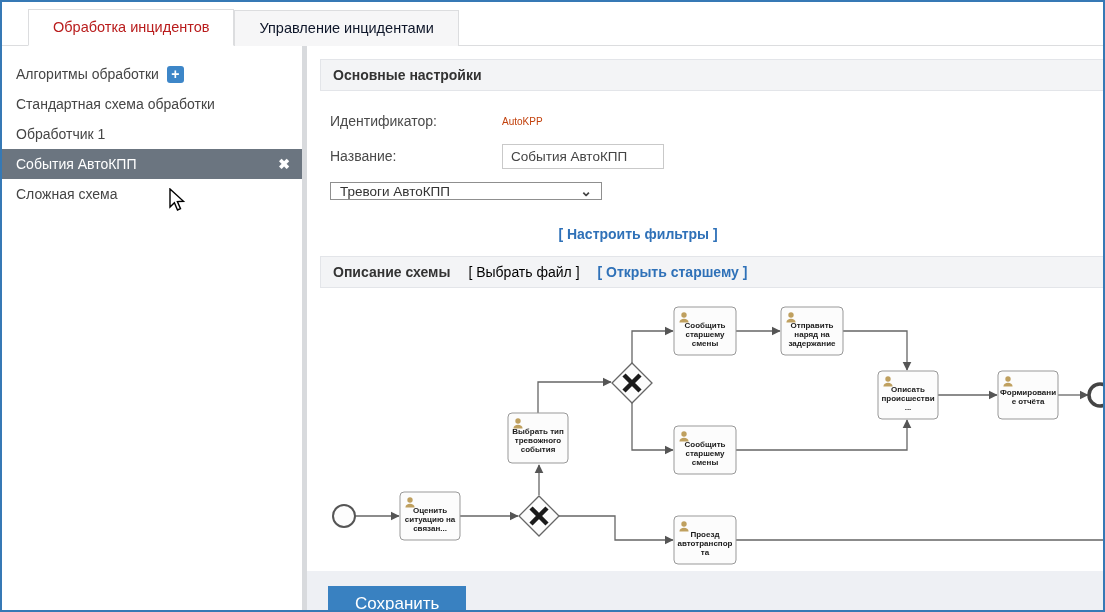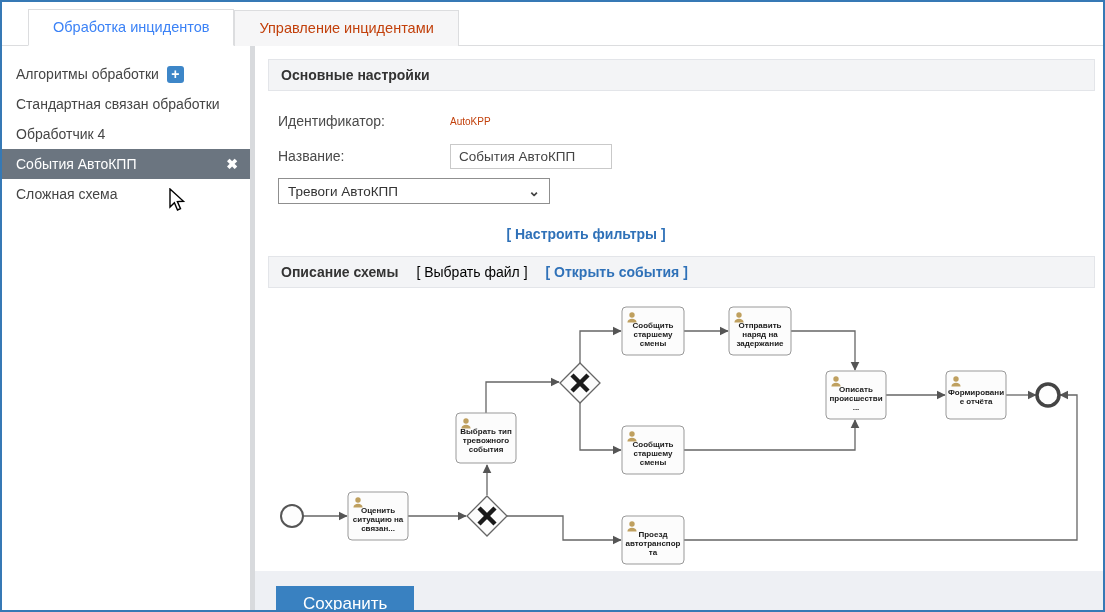--- a/index.html
+++ b/index.html
@@ -6,26 +6,26 @@
   html,body { background:#fff; }
   body { font-family:"Liberation Sans", sans-serif; }
 
   .window { width:1105px; height:612px; border:2px solid #3679b5; background:#fff;
             position:relative; overflow:hidden; }
 
   
   .tabbar { height:44px; display:flex; align-items:flex-end; padding-left:26px;
             border-bottom:1px solid #dcdddf; background:#fff; }
   .tab { padding:9px 24px 10px; font-size:14.5px; border:1px solid #dcdddf; border-bottom:none;
-         background:#f6f6f7; color:#c2410c; margin-bottom:-1px; position:relative; cursor:pointer; }
-  .tab.active { background:#fff; color:#3b82f6; border-bottom:1px solid #fff; z-index:2; }
+         background:#f6f6f7; color:#0f172a; margin-bottom:-1px; position:relative; cursor:pointer; }
+  .tab.active { background:#fff; color:#b91c1c; border-bottom:1px solid #fff; z-index:2; }
 
   
   .bodyrow { display:flex; height:564px; }
-  .sidebar { width:248px; padding-top:13px; background:#fff; flex:none; }
+  .sidebar { width:300px; padding-top:13px; background:#fff; flex:none; }
   .vdivider { width:5px; background:#d8dadd; flex:none; }
   .main { flex:1; display:flex; flex-direction:column; background:#fff; position:relative; }
 
   
   .side-item { height:30px; display:flex; align-items:center; padding:0 12px 0 14px;
                font-size:14px; color:#454545; cursor:pointer; }
   .side-item .lbl { white-space:nowrap; }
   .side-head { gap:8px; }
   .plus-badge { width:17px; height:17px; background:#3d86c8; color:#fff; border-radius:3px;
                 font-size:14px; font-weight:bold; display:flex; align-items:center;
@@ -38,21 +38,21 @@
                   padding:7px 12px; font-weight:bold; font-size:14px; color:#333;
                   display:flex; align-items:baseline; gap:18px; }
 
   
   .form { padding:16px 0 0 23px; }
   .form-row { display:flex; align-items:center; height:28px; margin-bottom:7px; }
   .form-label { width:172px; font-size:14px; color:#4a4a4a; display:flex; align-items:center; gap:7px;text-align:center; }
   .plain-value { font-size:10px; color:#c2410c; }
   .text-input { width:162px; height:25px; border:1px solid #c9c9c9; padding:0 8px;
                 font-size:13.5px; color:#444; font-family:"Liberation Sans",sans-serif; }
-  .select-box { width:272px; height:26px; border:1px solid #8f8f8f; display:flex;
+  .select-box { width:272px; height:18px; border:1px solid #8f8f8f; display:flex;
                 align-items:center; justify-content:space-between; padding:0 9px;
                 font-size:13.5px; color:#333; cursor:pointer; background:#fff; }
   .chevron { font-size:14px; font-weight:bold; color:#444; line-height:1; }
   .info-icon { width:16px; height:16px; border-radius:50%; background:#2e76b5; color:#fff;
                font-size:11px; font-weight:bold; font-style:italic; display:flex;
                align-items:center; justify-content:center; cursor:pointer; flex:none; }
   .link { color:#2f71b8; font-weight:bold; font-size:14px; text-decoration:none; cursor:pointer; }
   .link-light { color:#000000; font-weight:normal; }
   .filters-link-row { margin-left:172px; width:272px; text-align:center; margin-top:20px; }
 
@@ -79,24 +79,24 @@
   </div>
 
   <div class="bodyrow">
 
     <div class="sidebar">
       <div class="side-item side-head">
         <span class="lbl">Алгоритмы обработки</span>
         <span class="plus-badge">+</span>
       </div>
       <div class="side-item">
-        <span class="lbl">Стандартная связан обработки</span>
+        <span class="lbl">Стандартная схема обработки</span>
       </div>
       <div class="side-item">
-        <span class="lbl">Обработчик 4</span>
+        <span class="lbl">Обработчик 1</span>
       </div>
       <div class="side-item selected">
         <span class="lbl">События АвтоКПП</span>
         <span class="close-x">✖</span>
       </div>
       <div class="side-item">
         <span class="lbl">Сложная схема</span>
       </div>
     </div>
 
@@ -124,21 +124,21 @@
           </div>
         </div>
         <div class="filters-link-row">
           <a class="link">[ Настроить фильтры ]</a>
         </div>
       </div>
 
       <div class="section-head">
         <span>Описание схемы</span>
         <a class="link link-light">[ Выбрать файл ]</a>
-        <a class="link">[ Открыть события ]</a>
+        <a class="link">[ Открыть старшему ]</a>
       </div>
 
       <div class="diagram">
         <svg width="848" height="283" viewBox="0 0 848 283">
           <defs>
             <marker id="arr" markerWidth="8" markerHeight="8" refX="6.5" refY="3.5" orient="auto">
               <path d="M0,0 L7,3.5 L0,7 Z" fill="#555"></path>
             </marker>
             <g id="person">
               <circle cx="0" cy="3" r="2.7" fill="#bfa05f"></circle>

